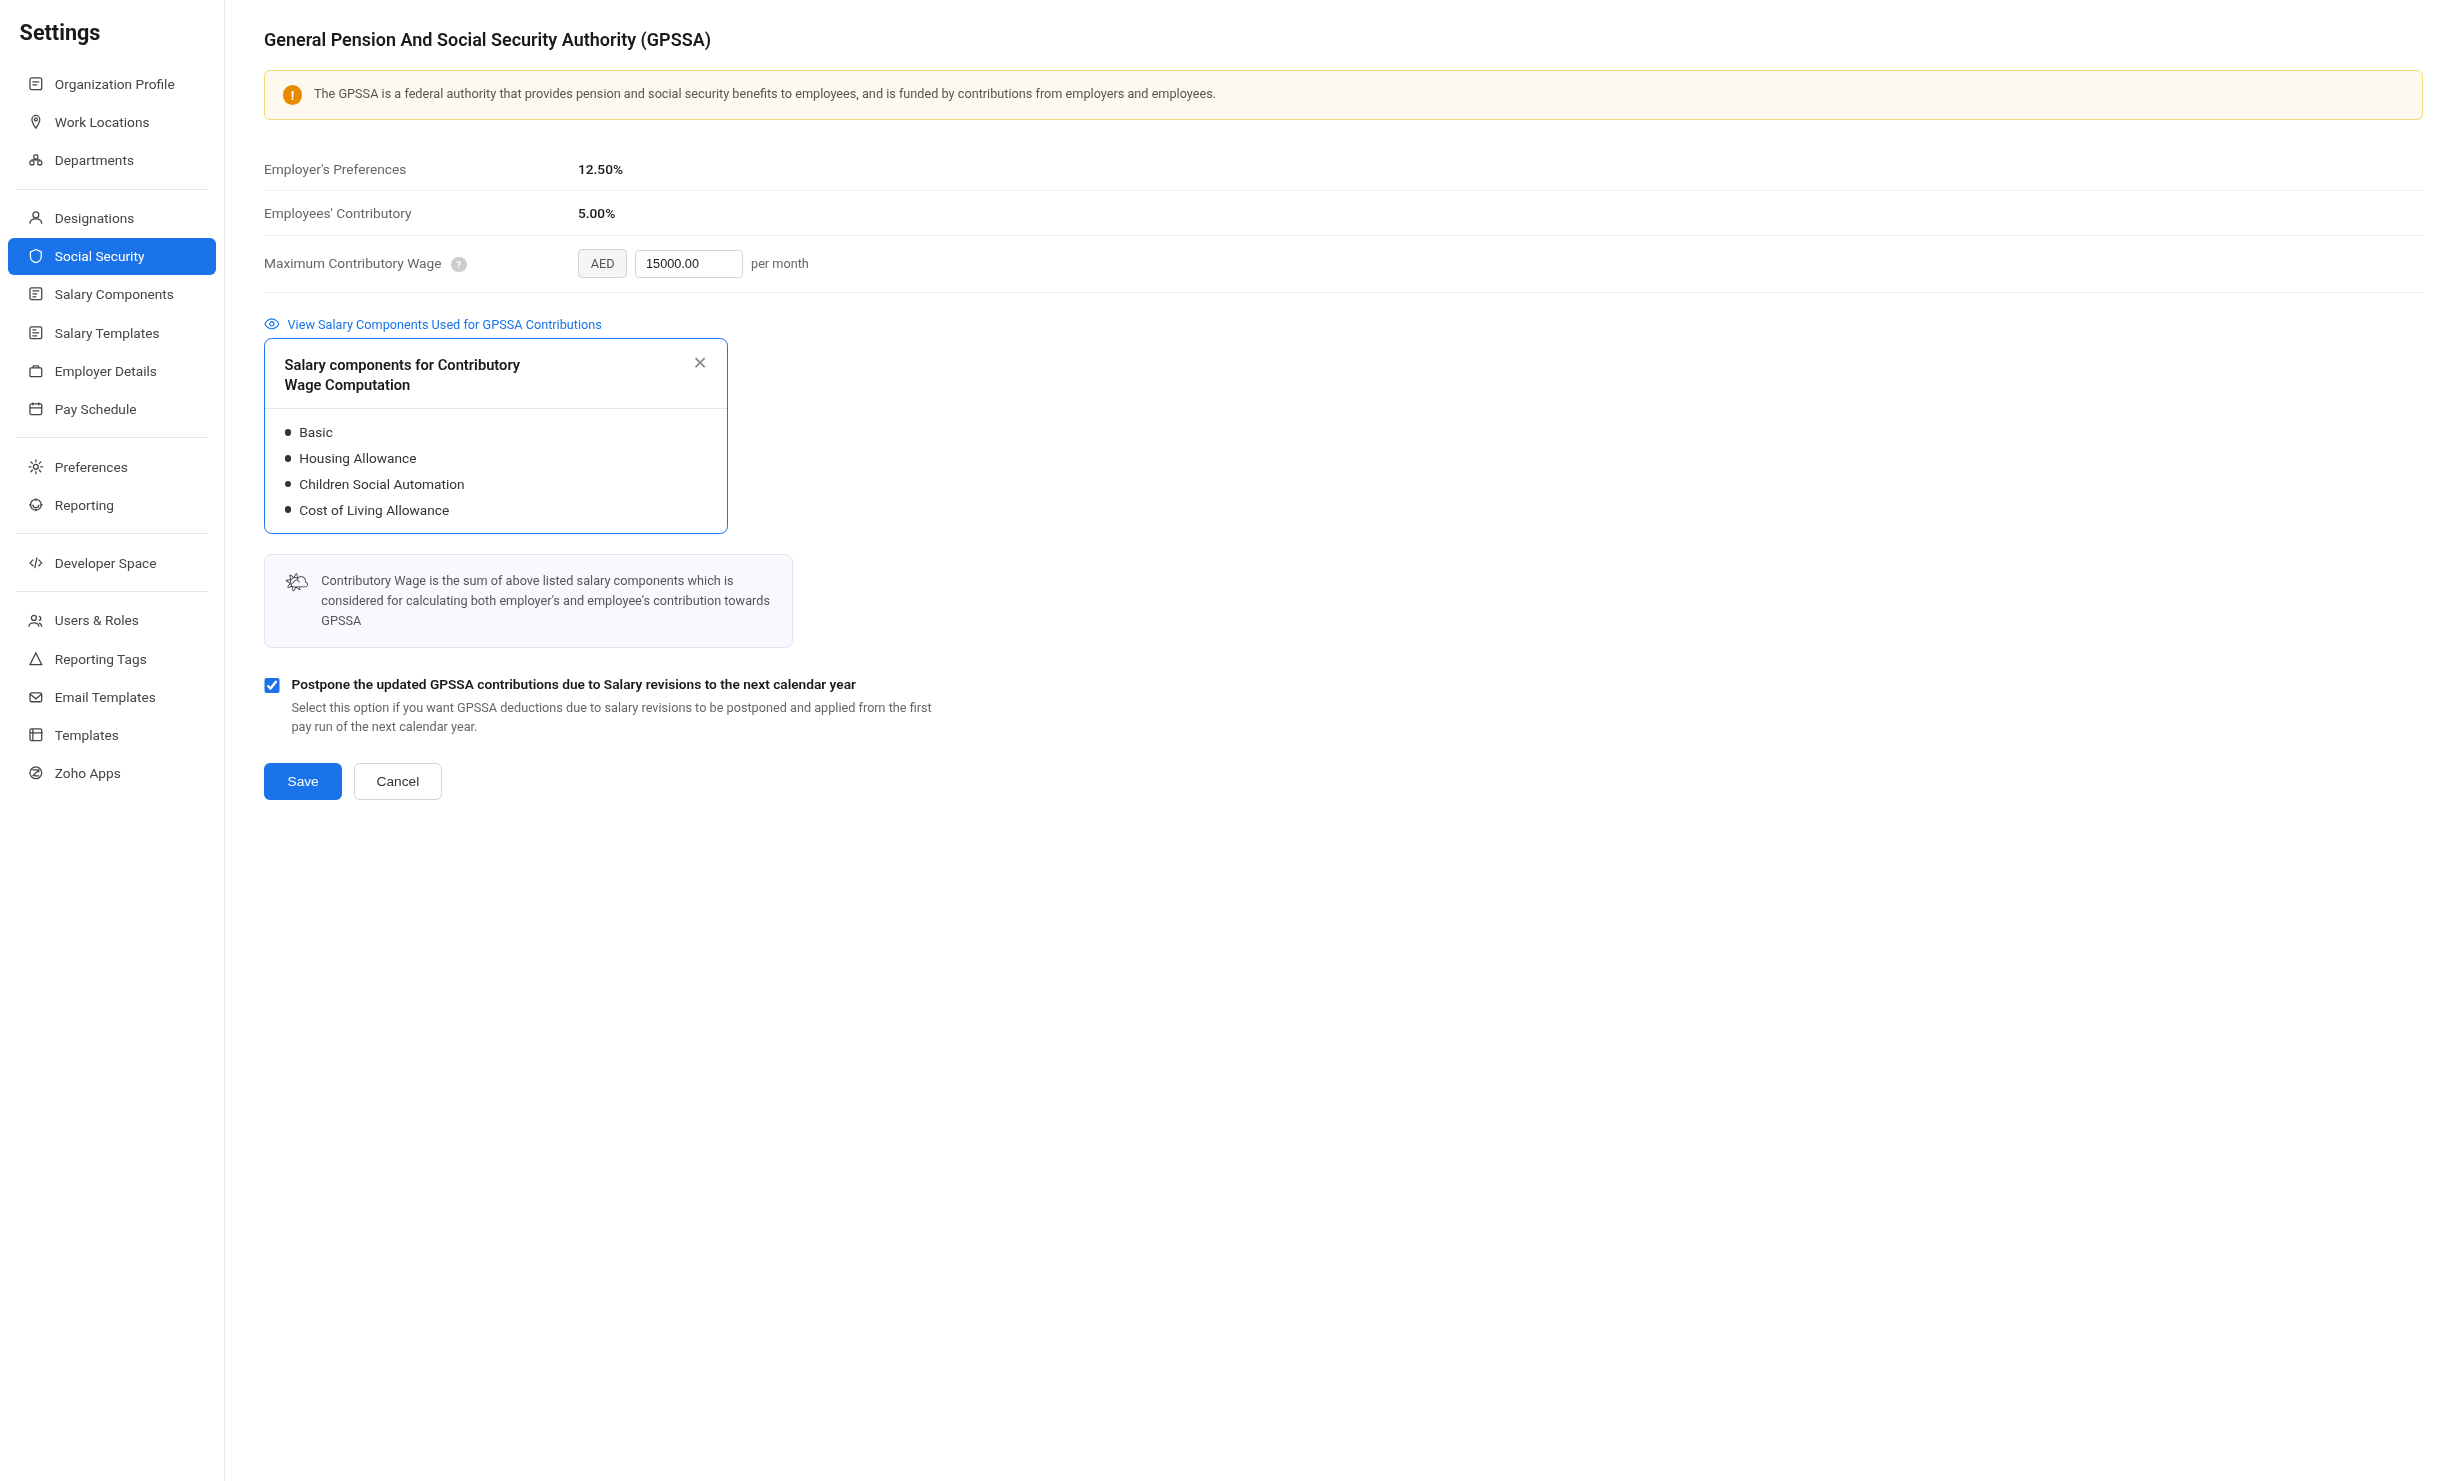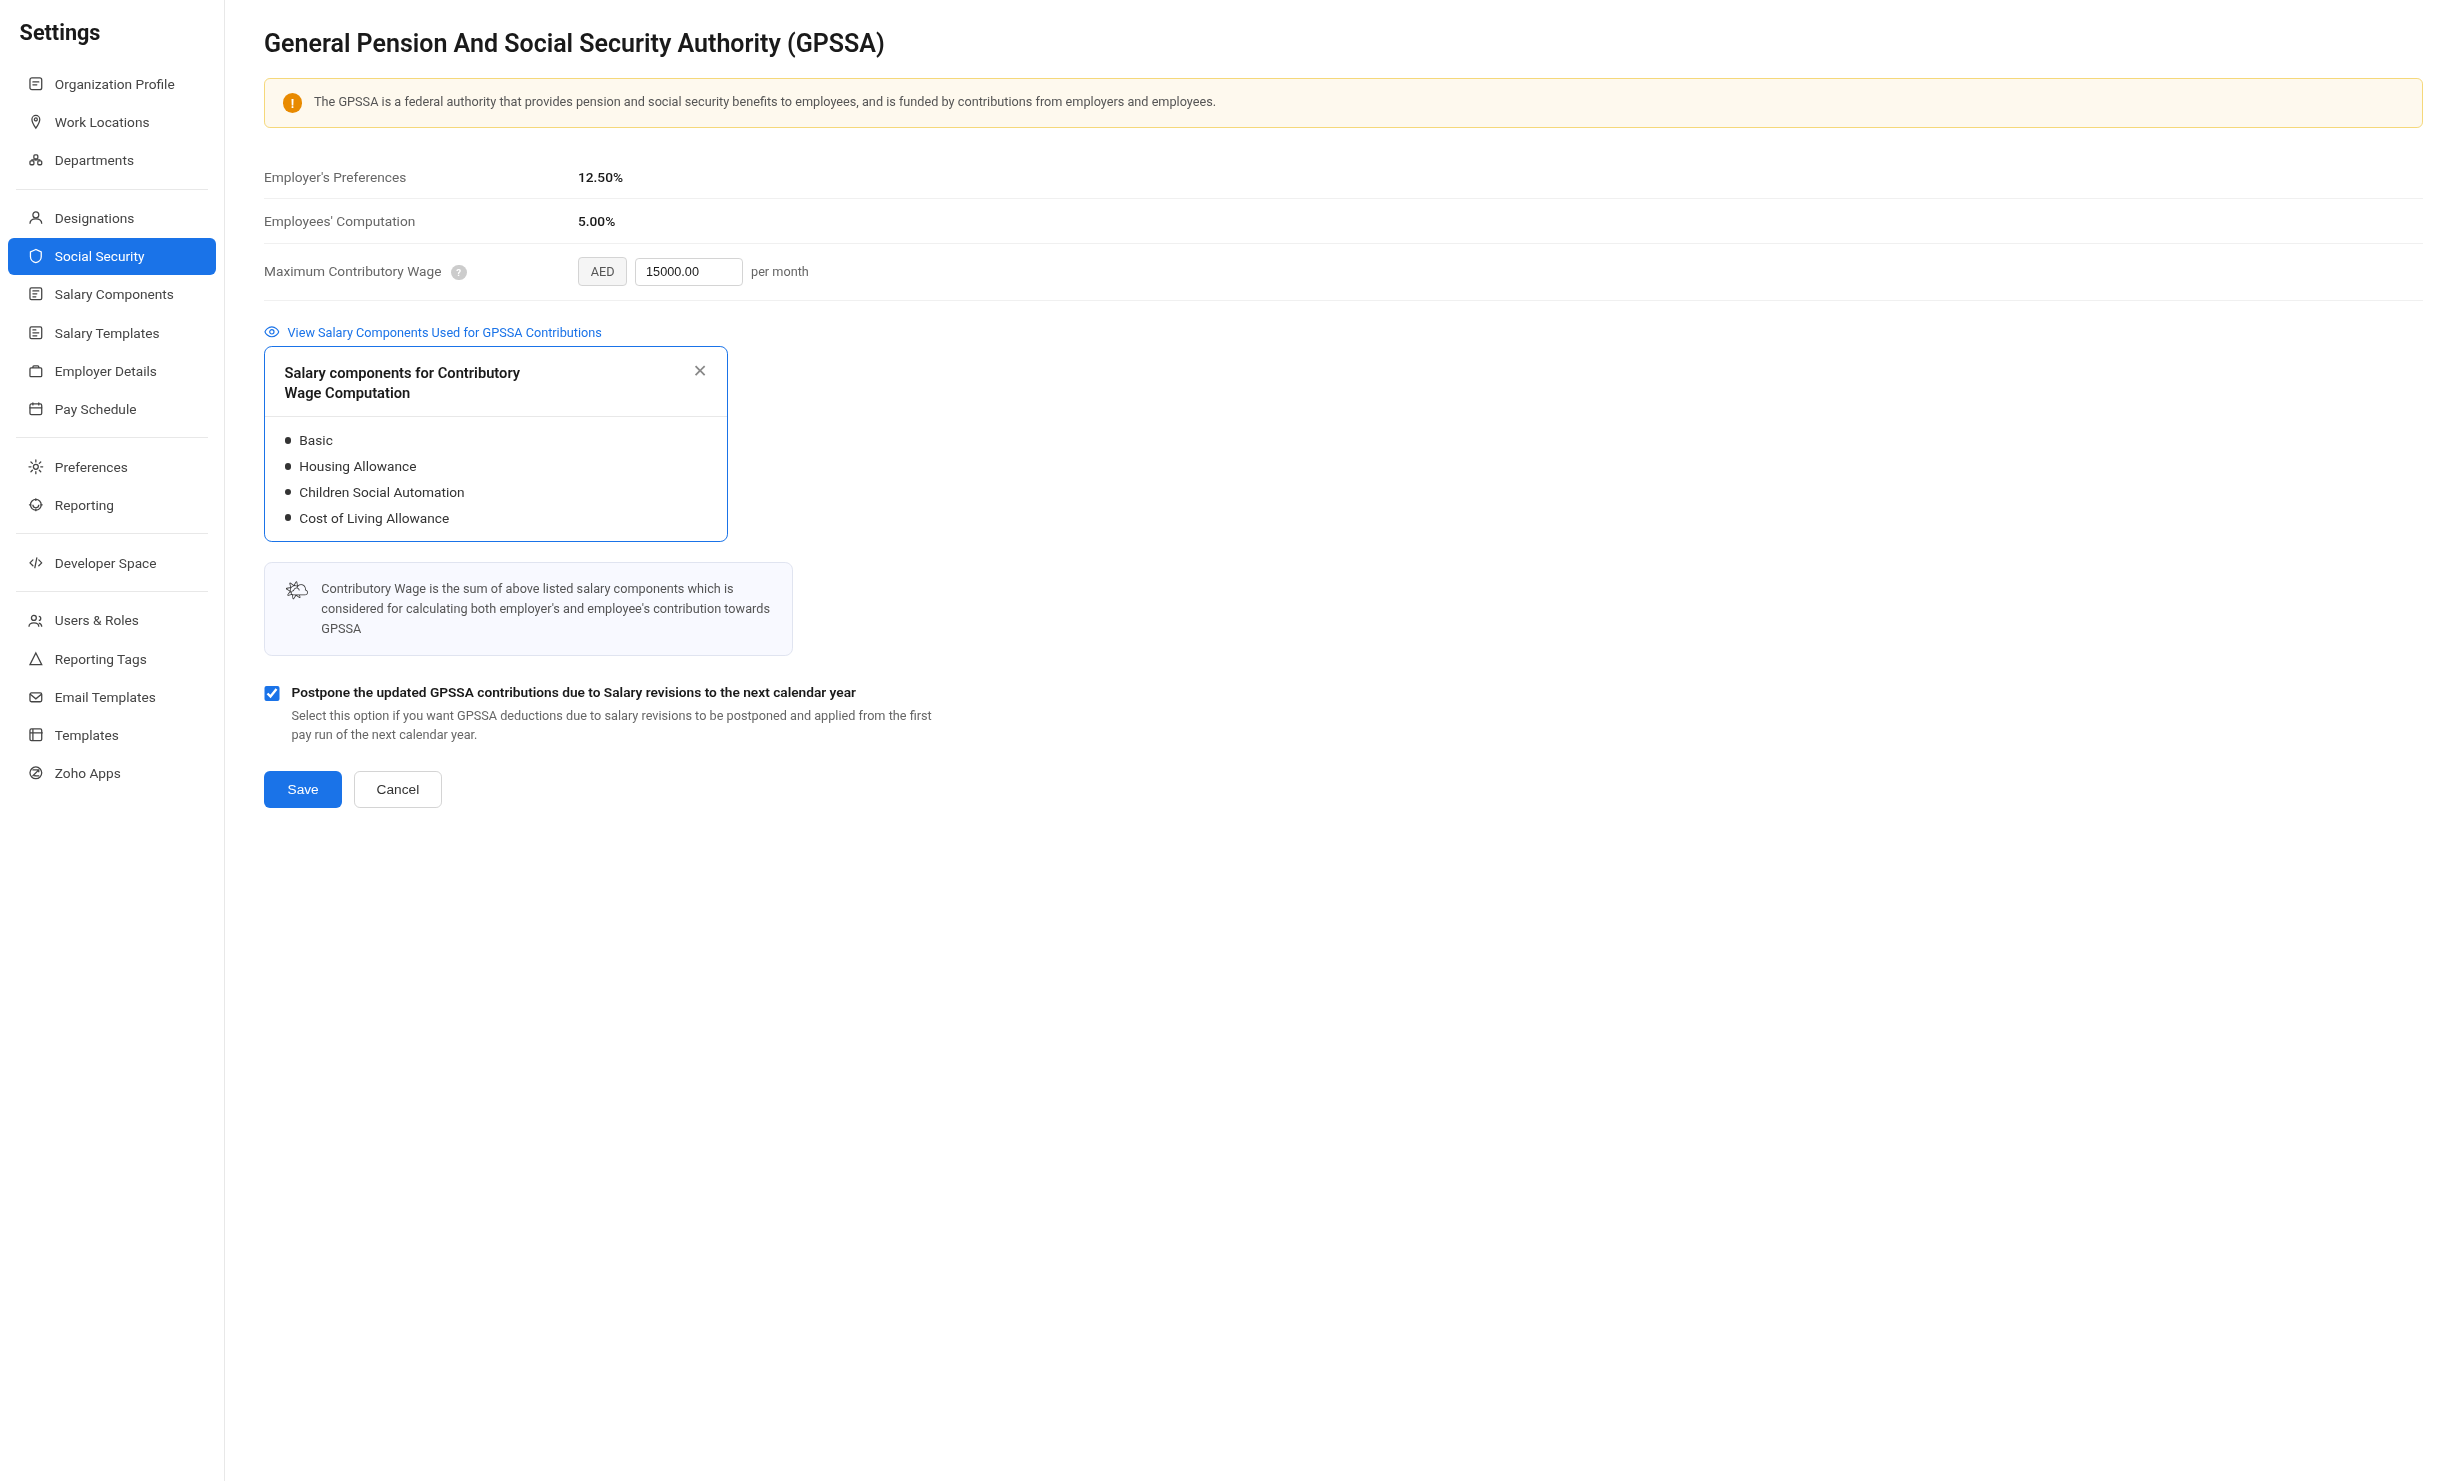--- a/index.html
+++ b/index.html
@@ -8,21 +8,21 @@
     
     .sidebar { width: 225px; min-width: 225px; background: #fff; border-right: 1px solid #e8e8e8; display: flex; flex-direction: column; padding: 19.6px 0; overflow-y: auto; }
     .sidebar-title { font-size: 21.6px; font-weight: 700; padding: 0 19.6px 19.6px 19.6px; color: #1a1a1a; }
     .sidebar-item { display: flex; align-items: center; gap: 9.8px; padding: 9.8px 19.6px; cursor: pointer; color: #444; font-size: 13.7px; border-radius: 5.9px; margin: 1px 7.8px; }
     .sidebar-item.active { background: #1a73e8; color: #fff; }
     .sidebar-item .icon { width: 17.6px; height: 17.6px; display: flex; align-items: center; justify-content: center; flex-shrink: 0; }
     .sidebar-divider { height: 1px; background: #e8e8e8; margin: 9.8px 15.7px; }
 
     
     .main { flex: 1; overflow-y: auto; padding: 29px 39px; background: #fff; }
-    .page-title { font-size: 25px; font-weight: 600; color: #1a1a1a; margin-bottom: 19.6px; }
+    .page-title { font-size: 18px; font-weight: 600; color: #1a1a1a; margin-bottom: 19.6px; }
 
     
     .info-banner { background: #fef9ee; border: 1px solid #f5d87a; border-radius: 5.9px; padding: 13.7px 17.6px; display: flex; align-items: flex-start; gap: 11.8px; margin-bottom: 27.4px; }
     .info-banner .warn-icon { width: 19.6px; height: 19.6px; background: #e88a00; border-radius: 50%; display: flex; align-items: center; justify-content: center; flex-shrink: 0; color: #fff; font-weight: 700; font-size: 12.7px; margin-top: 1px; }
     .info-banner-text { font-size: 12.7px; color: #555; line-height: 1.5; }
 
     
     .form-row { display: flex; align-items: center; padding: 13.7px 0; border-bottom: 1px solid #f0f0f0; }
     .form-label { width: 314px; color: #666; font-size: 13.7px; }
     .form-value { font-size: 13.7px; font-weight: 500; color: #1a1a1a; }
@@ -239,21 +239,21 @@
     <div class="warn-icon">!</div>
     <div class="info-banner-text">The GPSSA is a federal authority that provides pension and social security benefits to employees, and is funded by contributions from employers and employees.</div>
   </div>
 
   <div class="form-row">
     <div class="form-label">Employer's Preferences</div>
     <div class="form-value">12.50%</div>
   </div>
 
   <div class="form-row">
-    <div class="form-label">Employees' Computation</div>
+    <div class="form-label">Employees' Contributory</div>
     <div class="form-value">5.00%</div>
   </div>
 
   <div class="form-row">
     <div class="form-label">
       <span>Maximum Contributory Wage</span>
       <span class="help-icon">?</span>
     </div>
     <div class="wage-input-group">
       <div class="currency-badge">AED</div>

